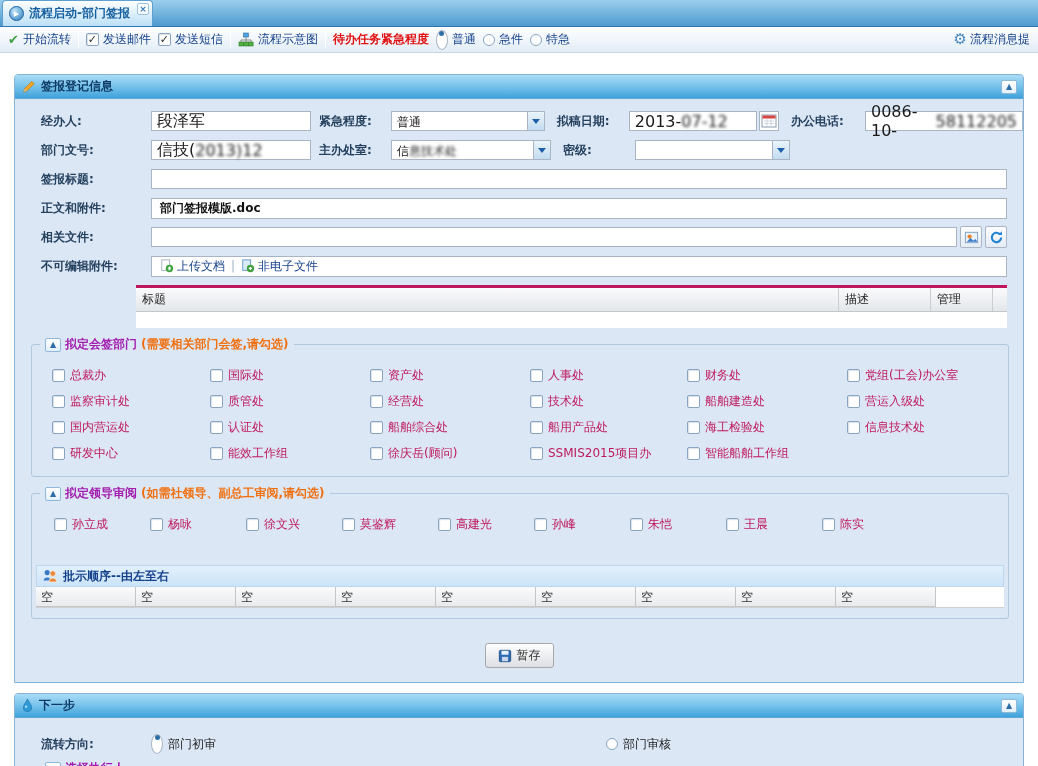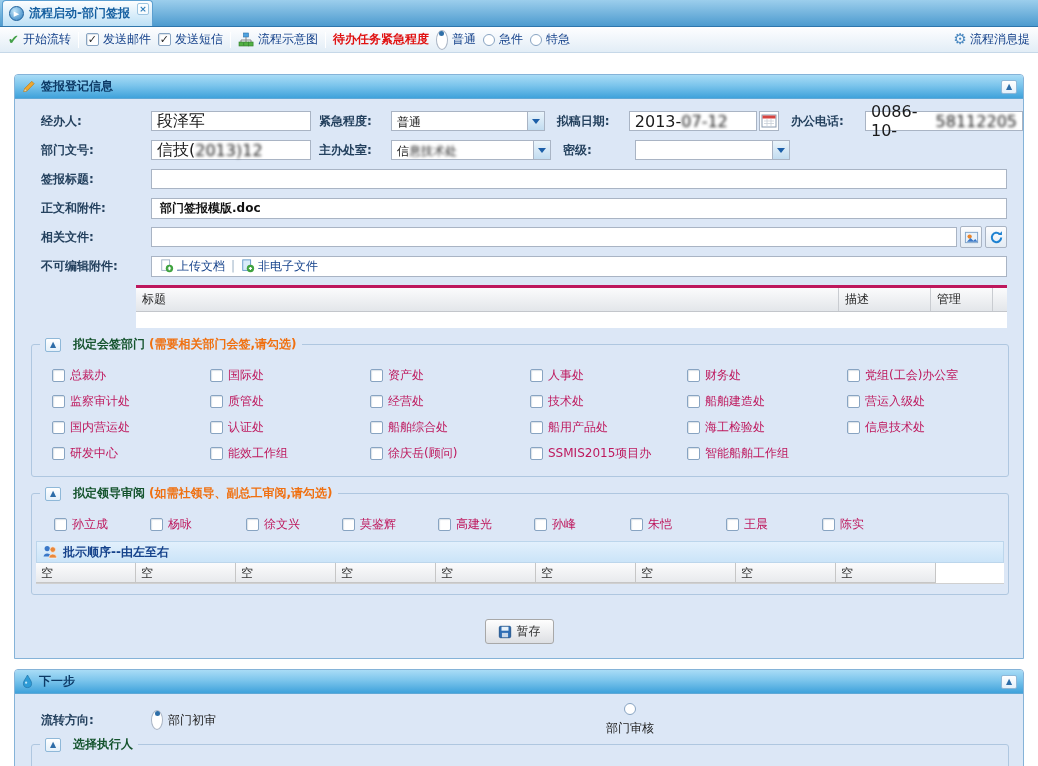--- a/index.html
+++ b/index.html
@@ -57,37 +57,37 @@
   
   .attach{margin:8px 16px 0 121px;border-top:3px solid #be185d;background:#fff;}
   .athead{display:flex;background:linear-gradient(#FBFBFC,#E3E6EA);border-bottom:1px solid #C3C6CB;}
   .athead .c{padding:3px 6px;border-right:1px solid #C9CCD1;color:#222;}
   .c-title{flex:1;} .c-desc{width:92px;} .c-mgr{width:62px;} .c-sp{width:14px;border-right:none !important;}
   .atbody{height:16px;background:#fff;}
 
   
   .fset{position:relative;border:1px solid #AFC7E0;border-radius:3px;margin:16px 14px 0 16px;padding:12px 0 10px;}
   .legend{position:absolute;top:-9px;left:8px;background:#DCE7F6;padding:0 5px;display:flex;align-items:center;gap:4px;font-weight:bold;}
-  .legend .t{color:#14532d;margin-left:8px;} .legend .hint{color:#F07010;}
+  .legend .t{color:#a21caf;} .legend .hint{color:#F07010;}
   .grid{display:grid;grid-template-columns:158px 160px 160px 157px 160px auto;row-gap:9px;padding:10px 0 4px 20px;}
   .cbitem{display:flex;align-items:center;gap:5px;cursor:pointer;color:#be185d;}
   .leaders{display:flex;padding:10px 0 4px 22px;}
   .leaders .cbitem{width:96px;}
-  .orderbar{margin:4px 4px 0;height:22px;background:linear-gradient(#E2F0FC,#CBE4F8);border:1px solid #BCD6EC;display:flex;align-items:center;gap:5px;padding:0 5px;color:#15428B;font-weight:bold;}
+  .orderbar{margin:28px 4px 0;height:22px;background:linear-gradient(#E2F0FC,#CBE4F8);border:1px solid #BCD6EC;display:flex;align-items:center;gap:5px;padding:0 5px;color:#15428B;font-weight:bold;}
   .slots{display:flex;margin:0 4px;background:#fff;border-bottom:1px solid #D0D0D0;}
   .slot{width:100px;height:20px;background:linear-gradient(#FBFBFC,#E8EAED);border-right:1px solid #C6C6C6;border-bottom:1px solid #C6C6C6;padding:2px 5px;color:#333;}
   .slots::after{content:"";flex:1;background:#fff;}
 
   .saverow{text-align:center;padding:24px 0 14px;}
   .btn{display:inline-flex;align-items:center;gap:5px;padding:3px 12px;background:linear-gradient(#FEFEFE,#DDDFE3);border:1px solid #A8A8A8;border-radius:3px;color:#333;cursor:pointer;font-size:12px;}
 
   
   .frow2{display:flex;align-items:center;margin:12px 0 0 26px;height:20px;}
   .rditem{display:flex;align-items:center;gap:5px;cursor:pointer;}
-  .rd2{margin-left:390px;flex-direction:column;}
+  .rd2{margin-left:390px;}
   .p2fset{margin:14px 14px 4px 16px;padding:10px 0 26px;}
   svg{display:block;}
 </style>
 </head>
 <body>
 
 <div class="screen">
 
   <div class="tabstrip">
     <div class="tab">

